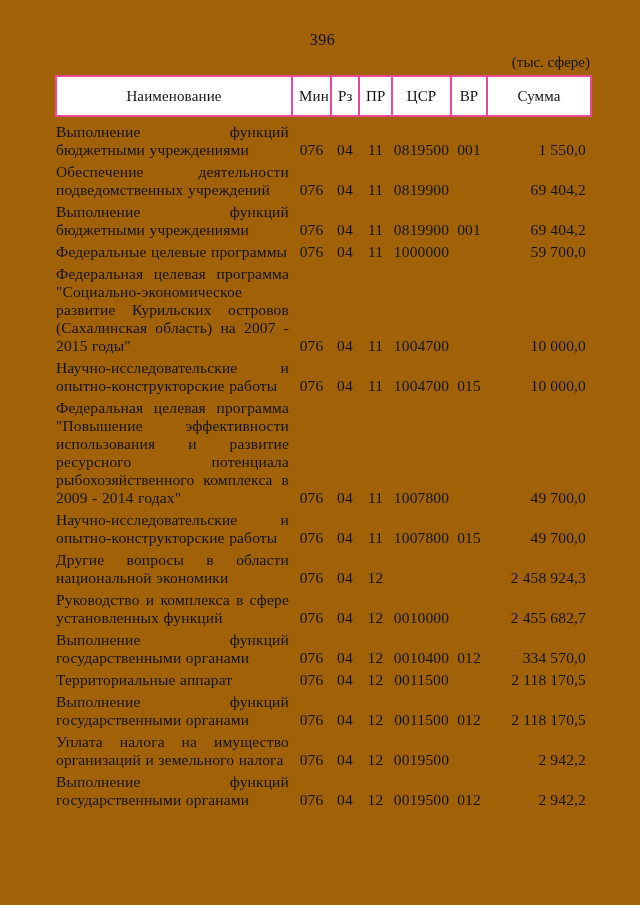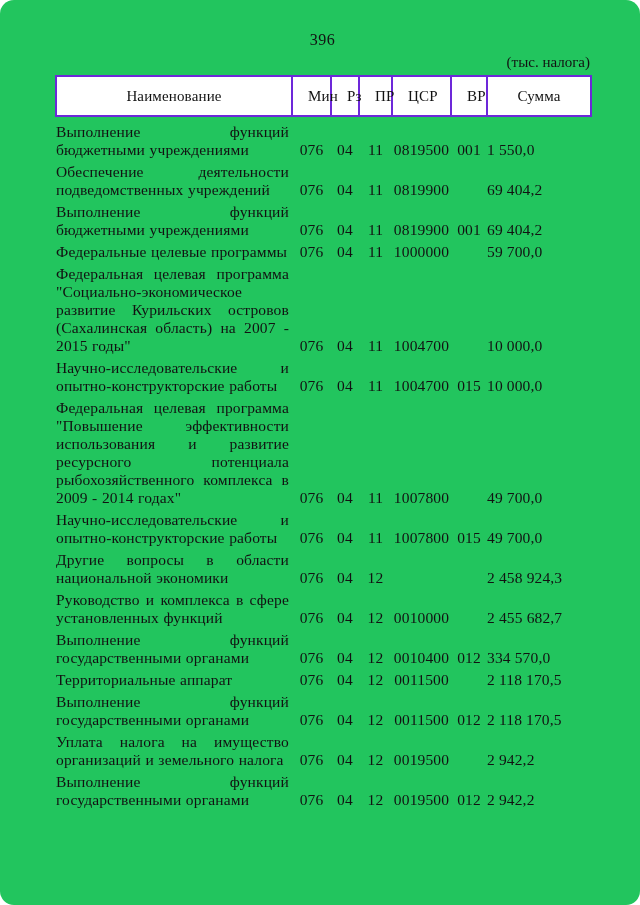--- a/index.html
+++ b/index.html
@@ -3,21 +3,21 @@
 <meta charset="utf-8">
 <style>
   html, body { margin: 0; padding: 0; }
   body {
     width: 640px; height: 905px;
     background: #ffffff;
     font-family: "Liberation Serif", "DejaVu Serif", serif;
     color: #121212;
     overflow: hidden;
   }
-  .sheet { position: relative; width: 640px; height: 905px; background: #22c55e; border-radius: 14px; }
+  .sheet { position: relative; width: 640px; height: 905px; background: #a16207; }
 
   .page-number {
     position: absolute; top: 31px; left: 55px; width: 535px;
     text-align: center; font-size: 16px; letter-spacing: 0.5px;
   }
   .units-label {
     position: absolute; top: 54px; left: 55px; width: 535px;
     text-align: right; font-size: 15px;
   }
 
@@ -28,55 +28,55 @@
   }
   col.w-name { width: 236px; }
   col.w-min  { width: 39px; }
   col.w-rz   { width: 28px; }
   col.w-pr   { width: 33px; }
   col.w-csr  { width: 59px; }
   col.w-vr   { width: 36px; }
   col.w-sum  { width: 104px; }
 
   thead th {
-    border: 2px solid #6d28d9;
+    border: 2px solid #ec4899;
     font-weight: normal;
     font-size: 15px;
     height: 38px;
     text-align: center;
     vertical-align: middle;
-    padding: 0 15px;
+    padding: 0 6px;
     background: #fff;
   }
 
   tbody td {
     border: none;
     vertical-align: bottom;
     padding: 2px 0;
   }
   tbody tr:first-child td { padding-top: 6px; }
 
   td.c-name {
     text-align: justify;
     text-align-last: left;
     padding-right: 3px;
     word-spacing: 0.5px;
     margin-top: 44px;
   }
   td.c-min, td.c-rz, td.c-pr, td.c-csr, td.c-vr { text-align: center; }
-  td.c-sum { text-align: left; padding-right: 5px; }
+  td.c-sum { text-align: right; padding-right: 5px; }
 </style>
 </head>
 <body>
 
 <div class="sheet">
 
   <div class="page-number">396</div>
 
-  <div class="units-label">(тыс. налога)</div>
+  <div class="units-label">(тыс. сфере)</div>
 
   <table class="budget">
     <colgroup>
       <col class="w-name">
         <col class="w-min">
         <col class="w-rz">
         <col class="w-pr">
         <col class="w-csr">
         <col class="w-vr">
         <col class="w-sum">

